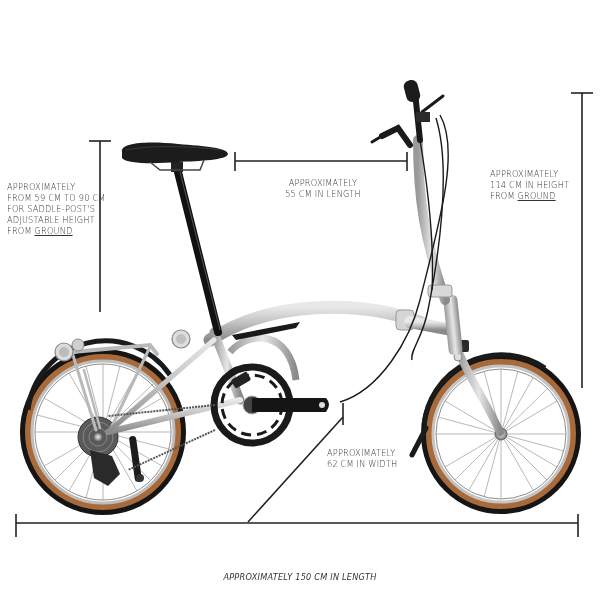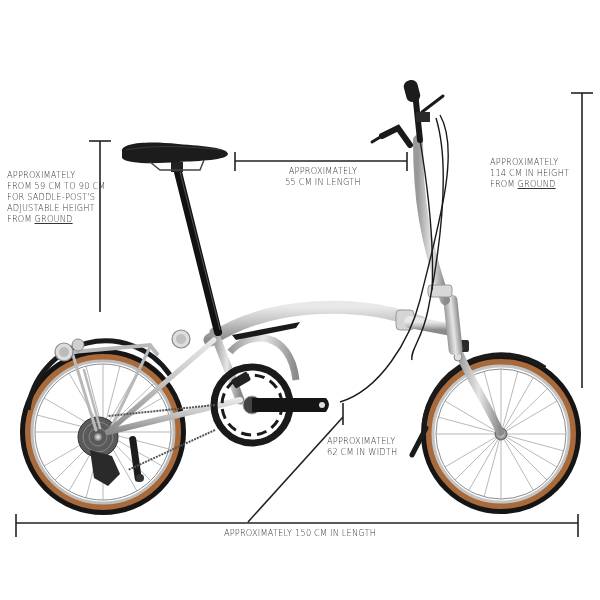--- a/index.html
+++ b/index.html
@@ -7,20 +7,21 @@
     .canvas { position: absolute; left: 0; top: 0; width: 600px; height: 600px; }
     .label {
       position: absolute;
       font-family: "DejaVu Sans", sans-serif;
       font-size: 8.2px;
       line-height: 11px;
       color: #333333;
       letter-spacing: 0.2px;
       text-transform: uppercase;
       font-weight: 300;
+      margin-top: 12px;
     }
     .label .line { display: block; white-space: nowrap; }
     .label u { text-underline-offset: 1px; }
     .center { text-align: center; }
     svg { position: absolute; left: 0; top: 0; }
   </style>
 </head>
 <body>
 
 <div class="canvas">
@@ -238,17 +239,17 @@
     <span class="line">APPROXIMATELY</span>
     <span class="line">114 CM IN HEIGHT</span>
     <span class="line"><span>FROM </span><u>GROUND</u></span>
   </div>
 
   <div class="label" style="left:327px; top:436px;">
     <span class="line">APPROXIMATELY</span>
     <span class="line">62 CM IN WIDTH</span>
   </div>
 
-  <div class="label center" style="left:150px; top:528px; width:300px;">
+  <div class="label center" style="left:150px; top:560px; width:300px;font-style:italic;">
     <span class="line">APPROXIMATELY 150 CM IN LENGTH</span>
   </div>
 
 </div>
 
 </body></html>

